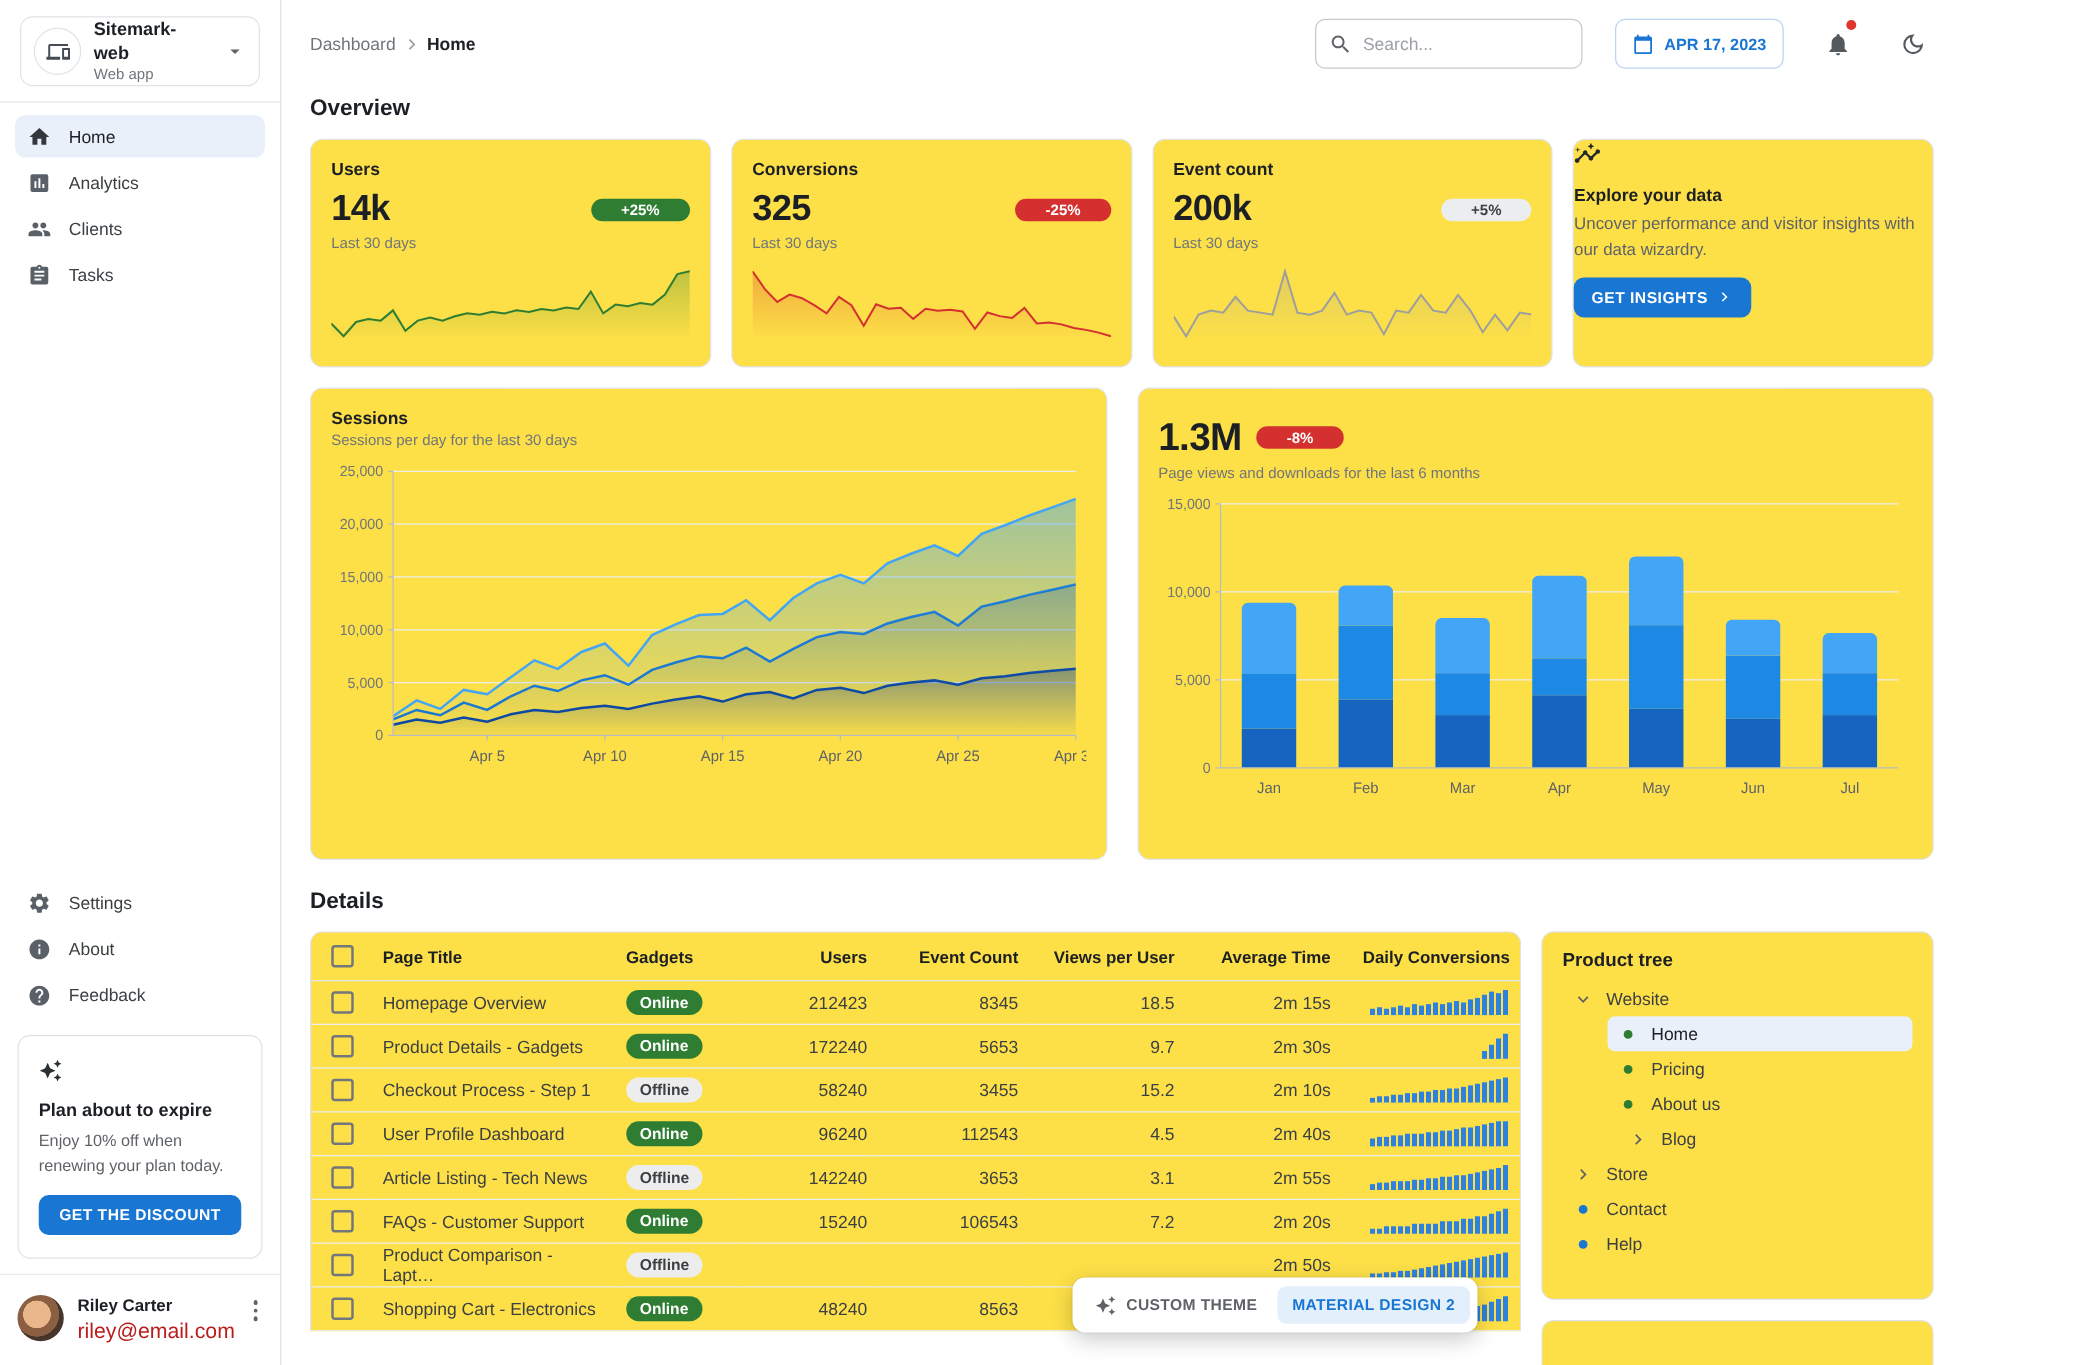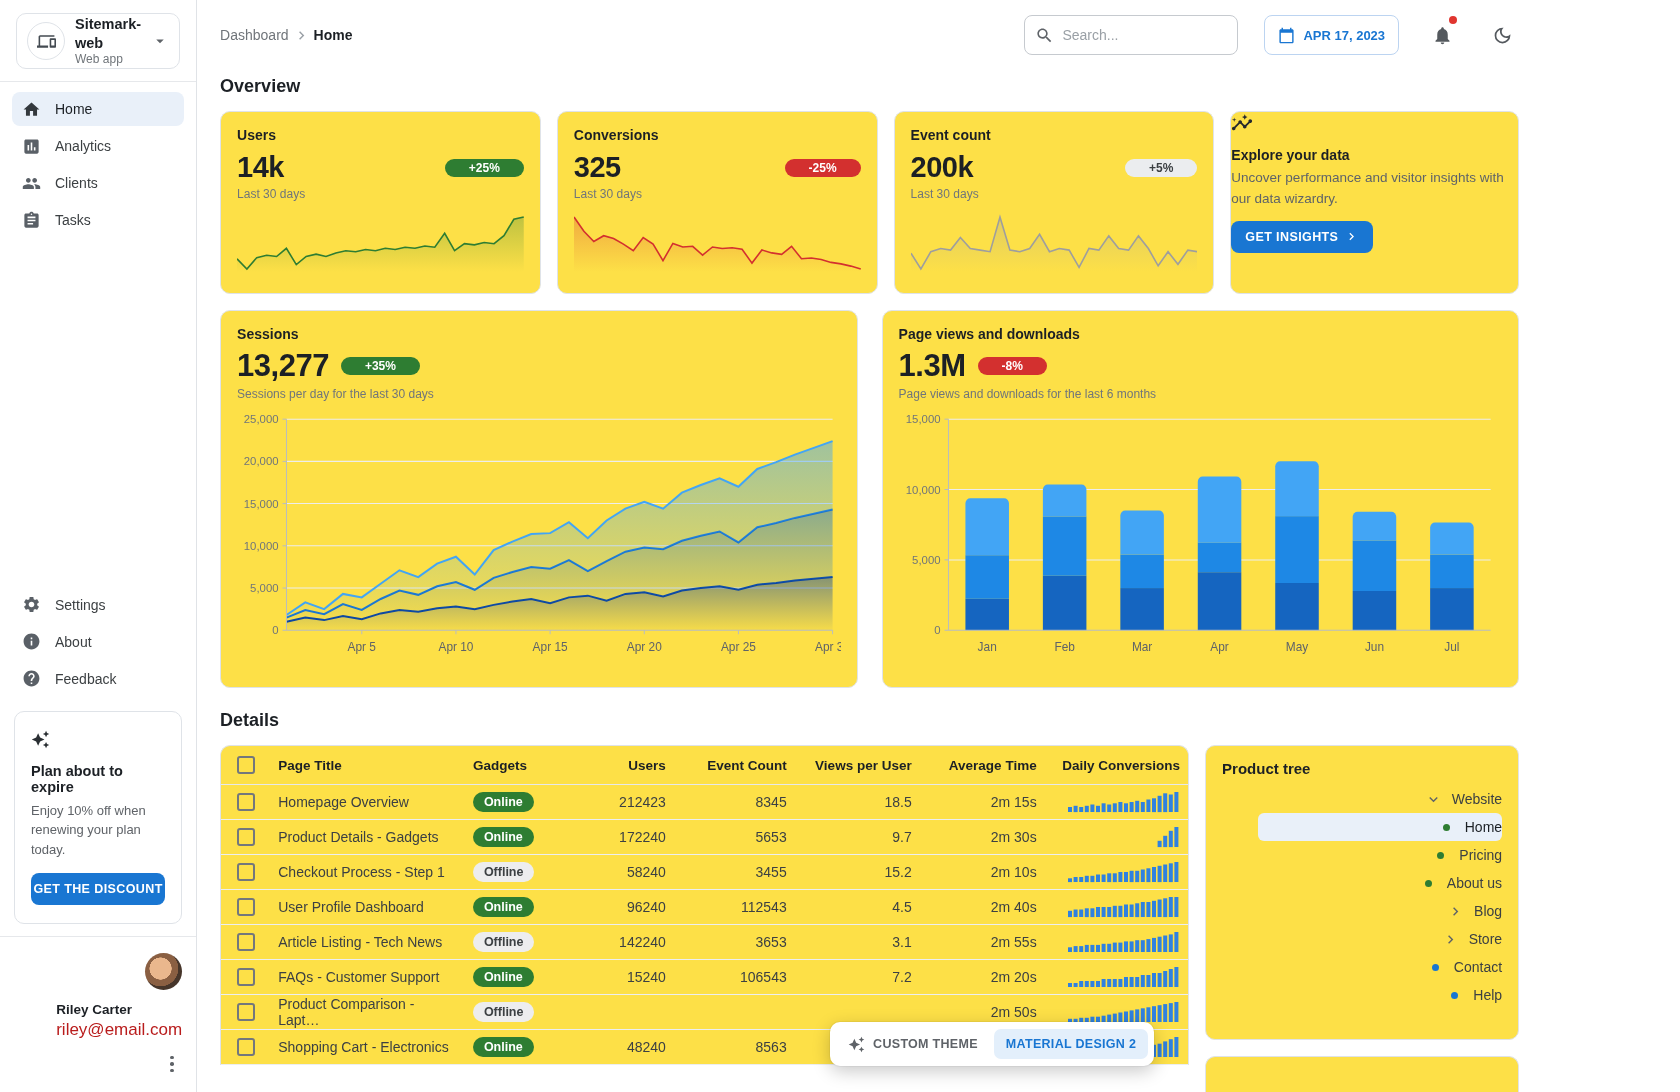--- a/index.html
+++ b/index.html
@@ -27,21 +27,21 @@
   .nav-item.selected svg { fill:#33383d; }
   .side-spacer { flex:1; }
   .plan-card { margin:12px 14px; border:1px solid #dfe3e8; border-radius:10px; padding:18px 16px; }
   .plan-card .spark-ic { width:19px; height:19px; fill:#2a2f33; }
   .plan-title { font-size:14.5px; font-weight:700; margin-top:10px; }
   .plan-body { font-size:13px; color:#5f6368; line-height:1.5; margin-top:6px; }
   .btn-blue { background:#1976d2; color:#fff; border:none; border-radius:8px; font-weight:700;
     font-size:12.5px; letter-spacing:.4px; cursor:pointer; display:flex; align-items:center; justify-content:center; gap:6px;
     font-family:"Liberation Sans","DejaVu Sans",sans-serif; }
   .plan-card .btn-blue { width:100%; height:32px; margin-top:14px; }
-  .user-row { border-top:1px solid #e6e8eb; padding:16px 14px; display:flex; align-items:flex-end; gap:11px;flex-direction:column; }
+  .user-row { border-top:1px solid #e6e8eb; padding:16px 14px; display:flex; align-items:flex-start; gap:11px; }
   .avatar { width:37px; height:37px; border-radius:50%; flex:none;
     background:radial-gradient(circle at 42% 42%, #eab78d 0 36%, #8a5f42 37% 58%, #46352a 59% 100%); }
   .user-meta { flex:1; line-height:1.3; }
   .user-name { font-size:13.5px; font-weight:700; }
   .user-email { font-size:17px; color:#b91c1c; }
   .kebab { width:20px; height:24px; display:flex; flex-direction:column; align-items:center; justify-content:center; gap:3px; cursor:pointer; }
   .kebab i { width:3.5px; height:3.5px; background:#5f6368; border-radius:50%; }
 
   
   .main { flex:1; padding:0 0 0 23px; position:relative; }
@@ -99,21 +99,21 @@
   .cb { width:18px; height:18px; border:2px solid #73777c; border-radius:3px; margin-left:8px; cursor:pointer; }
   .status-chip { display:inline-block; font-size:12.5px; font-weight:600; border-radius:999px; padding:3px 11px; }
   .status-online { background:#2e7d32; color:#fff; }
   .status-offline { background:#ededee; color:#3c4043; }
   .spark-cell svg { display:block; margin-left:auto; }
 
   .right-col { width:314px; flex:none; display:flex; flex-direction:column; gap:16px; }
   .tree-card { height:295px; padding:14px 16px; }
   .tree-title { font-size:15px; font-weight:700; margin-bottom:8px; }
   .tree-item { display:flex; align-items:center; gap:10px; height:28px; font-size:14px; color:#3c4043;
-    border-radius:6px; padding-left:8px; cursor:pointer;justify-content:flex-end; }
+    border-radius:6px; padding-left:8px; cursor:pointer; }
   .tree-item svg { width:17px; height:17px; fill:#5f6368; flex:none; }
   .tree-item .dot { width:7px; height:7px; border-radius:50%; flex:none; margin:0 5px; }
   .tree-item.lvl1 { margin-left:36px; }
   .tree-item.lvl2 { margin-left:44px; }
   .tree-item.selected { background:#e9f0f9; color:#1c2025; }
   .stub-card { height:70px; border-bottom:none; border-bottom-left-radius:0; border-bottom-right-radius:0; }
 
   
   .theme-pop { position:absolute; left:633px; top:1022px; height:44px; background:#fff; border-radius:10px;
     box-shadow:0 5px 18px rgba(0,0,0,.22), 0 0 0 1px rgba(0,0,0,.04); display:flex; align-items:center; padding:5px 6px; gap:4px; z-index:20; }
@@ -315,24 +315,20 @@
             <svg viewBox="0 0 24 24">
                 <path d="M10 6 8.59 7.41 13.17 12l-4.58 4.59L10 18l6-6z"></path>
               </svg>
           </button>
         </div>
       </div>
 
       <div class="charts-row">
         <div class="card chart-card">
           <div class="card-title">Sessions</div>
-          <div class="value-row">
-            <span class="big">13,277</span>
-            <span class="chip up">+35%</span>
-          </div>
           <div class="caption">Sessions per day for the last 30 days</div>
           <div class="chart-svg" id="sessions-chart"><svg width="100%" height="100%" viewBox="0 0 610 268" preserveAspectRatio="none">
                 <defs>
                   <linearGradient id="ag0" x1="0" y1="0" x2="0" y2="1">
                     <stop offset="0" stop-color="#0d47a1" stop-opacity="0.5"></stop>
                     <stop offset="1" stop-color="#0d47a1" stop-opacity="0.03"></stop>
                   </linearGradient>
                   <linearGradient id="ag1" x1="0" y1="0" x2="0" y2="1">
                     <stop offset="0" stop-color="#1976d2" stop-opacity="0.5"></stop>
                     <stop offset="1" stop-color="#1976d2" stop-opacity="0.03"></stop>
@@ -375,21 +371,20 @@
                 <text x="316.48275862068965" y="238" text-anchor="middle" font-size="12" fill="#5f6368">Apr 15</text>
                 <line x1="411.6551724137931" y1="218" x2="411.6551724137931" y2="222" stroke="#b9bcbf"></line>
                 <text x="411.6551724137931" y="238" text-anchor="middle" font-size="12" fill="#5f6368">Apr 20</text>
                 <line x1="506.82758620689657" y1="218" x2="506.82758620689657" y2="222" stroke="#b9bcbf"></line>
                 <text x="506.82758620689657" y="238" text-anchor="middle" font-size="12" fill="#5f6368">Apr 25</text>
                 <line x1="602" y1="218" x2="602" y2="222" stroke="#b9bcbf"></line>
                 <text x="602" y="238" text-anchor="middle" font-size="12" fill="#5f6368">Apr 30</text>
               </svg></div>
         </div>
         <div class="card chart-card">
-          <div class="card-title">Page views and downloads</div>
           <div class="value-row">
             <span class="big">1.3M</span>
             <span class="chip down">-8%</span>
           </div>
           <div class="caption">Page views and downloads for the last 6 months</div>
           <div class="chart-svg" id="pageviews-chart"><svg width="100%" height="100%" viewBox="0 0 610 268" preserveAspectRatio="none">
                 <line x1="46" y1="218" x2="50" y2="218" stroke="#b9bcbf"></line>
                 <text x="42" y="222" text-anchor="end" font-size="11.5" fill="#70757a">0</text>
                 <line x1="50" y1="148.66666666666669" x2="598" y2="148.66666666666669" stroke="#ededed"></line>
                 <line x1="46" y1="148.66666666666669" x2="50" y2="148.66666666666669" stroke="#b9bcbf"></line>

